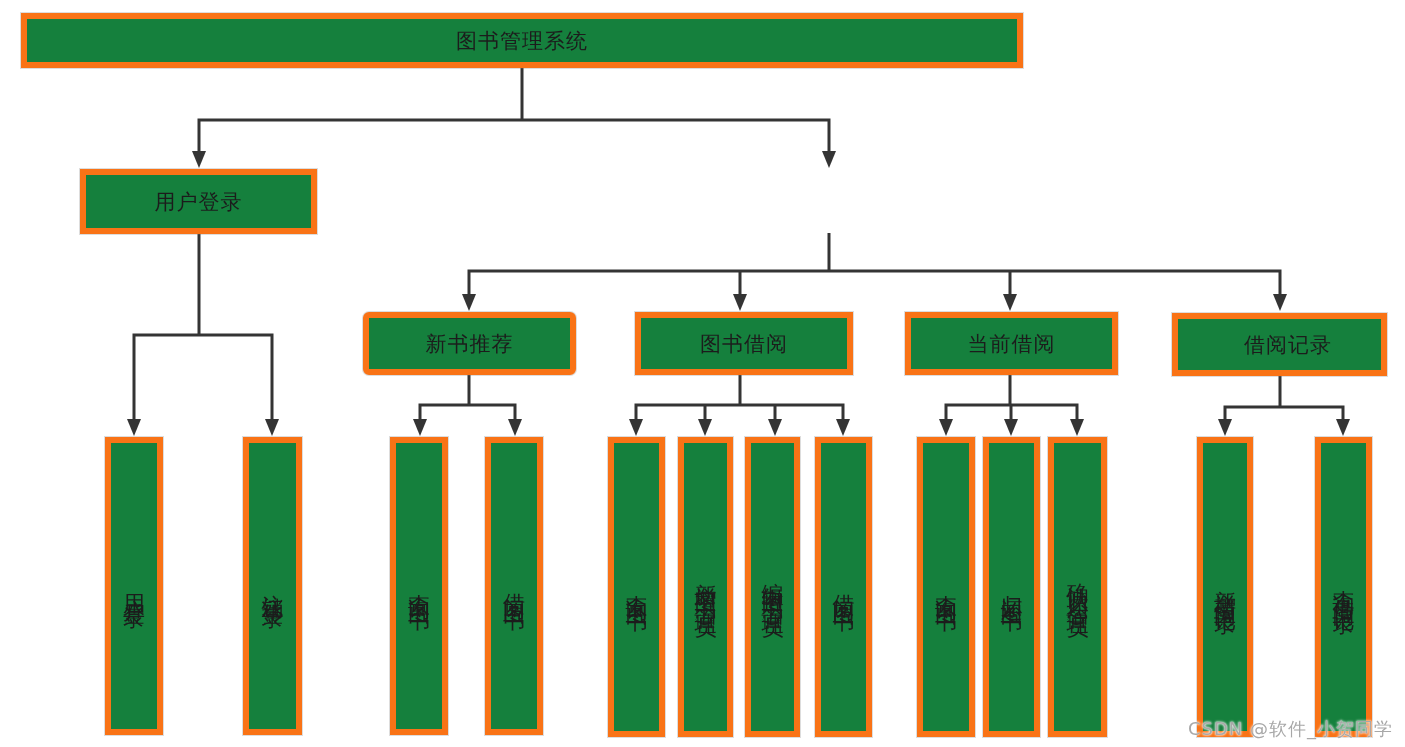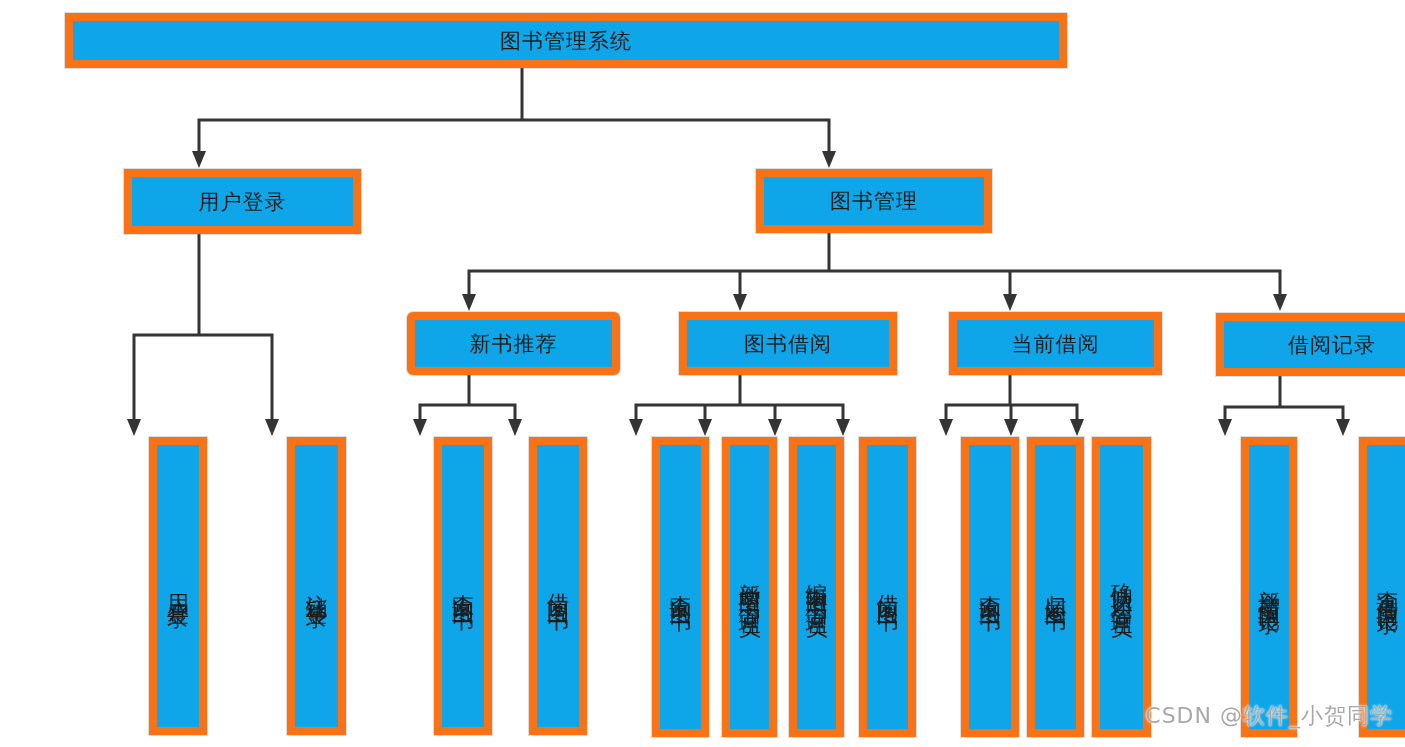--- a/index.html
+++ b/index.html
@@ -7,47 +7,46 @@
     position:relative;
     width:1405px;height:747px;
     background:#ffffff;
     font-family:"DejaVu Sans","Liberation Sans",sans-serif;
     overflow:hidden;
   }
   svg.wires{position:absolute;left:0;top:0;pointer-events:none;}
   .node{
     position:absolute;
     box-sizing:border-box;
-    border:8px solid #f97316;
-    background:#0ea5e9;
+    border:6px solid #f97316;
+    background:#15803d;
     display:flex;
     align-items:center;
     justify-content:center;
     color:#1c1c1c;
     box-shadow:0 0 0 1px rgba(120,120,120,0.25);
-    margin-left:44px;
   }
   .node.h .label{
     font-size:21px;
     letter-spacing:1px;
     white-space:nowrap;
   }
   .node.v .label{
     writing-mode:vertical-rl;
     text-orientation:upright;
     font-size:22px;
     letter-spacing:5px;
     line-height:1;
     max-height:288px;
   }
   .watermark{
     position:absolute;
     right:12px;
-    bottom:16px;
-    font-size:22px;
+    bottom:6px;
+    font-size:18px;
     color:#a8a8a8;
     letter-spacing:1px;
     text-shadow:0 0 3px #ffffff,0 0 2px #ffffff;
     white-space:nowrap;
     z-index:5;
   }
 </style>
 </head>
 <body>
 
@@ -92,23 +91,20 @@
       <polygon points="1336,419 1350,419 1343,436"></polygon>
     </g>
   </svg>
 
   <div class="node h" style="left:21px;top:13px;width:1002px;height:55px;">
     <span class="label">图书管理系统</span>
   </div>
 
   <div class="node h" style="left:80px;top:169px;width:237px;height:65px;">
     <span class="label">用户登录</span>
-  </div>
-  <div class="node h" style="left:712px;top:169px;width:236px;height:64px;">
-    <span class="label">图书管理</span>
   </div>
 
   <div class="node h" style="left:363px;top:312px;width:213px;height:63px;border-radius:6px;">
     <span class="label">新书推荐</span>
   </div>
   <div class="node h" style="left:635px;top:312px;width:218px;height:63px;">
     <span class="label">图书借阅</span>
   </div>
   <div class="node h" style="left:905px;top:312px;width:213px;height:63px;">
     <span class="label">当前借阅</span>

